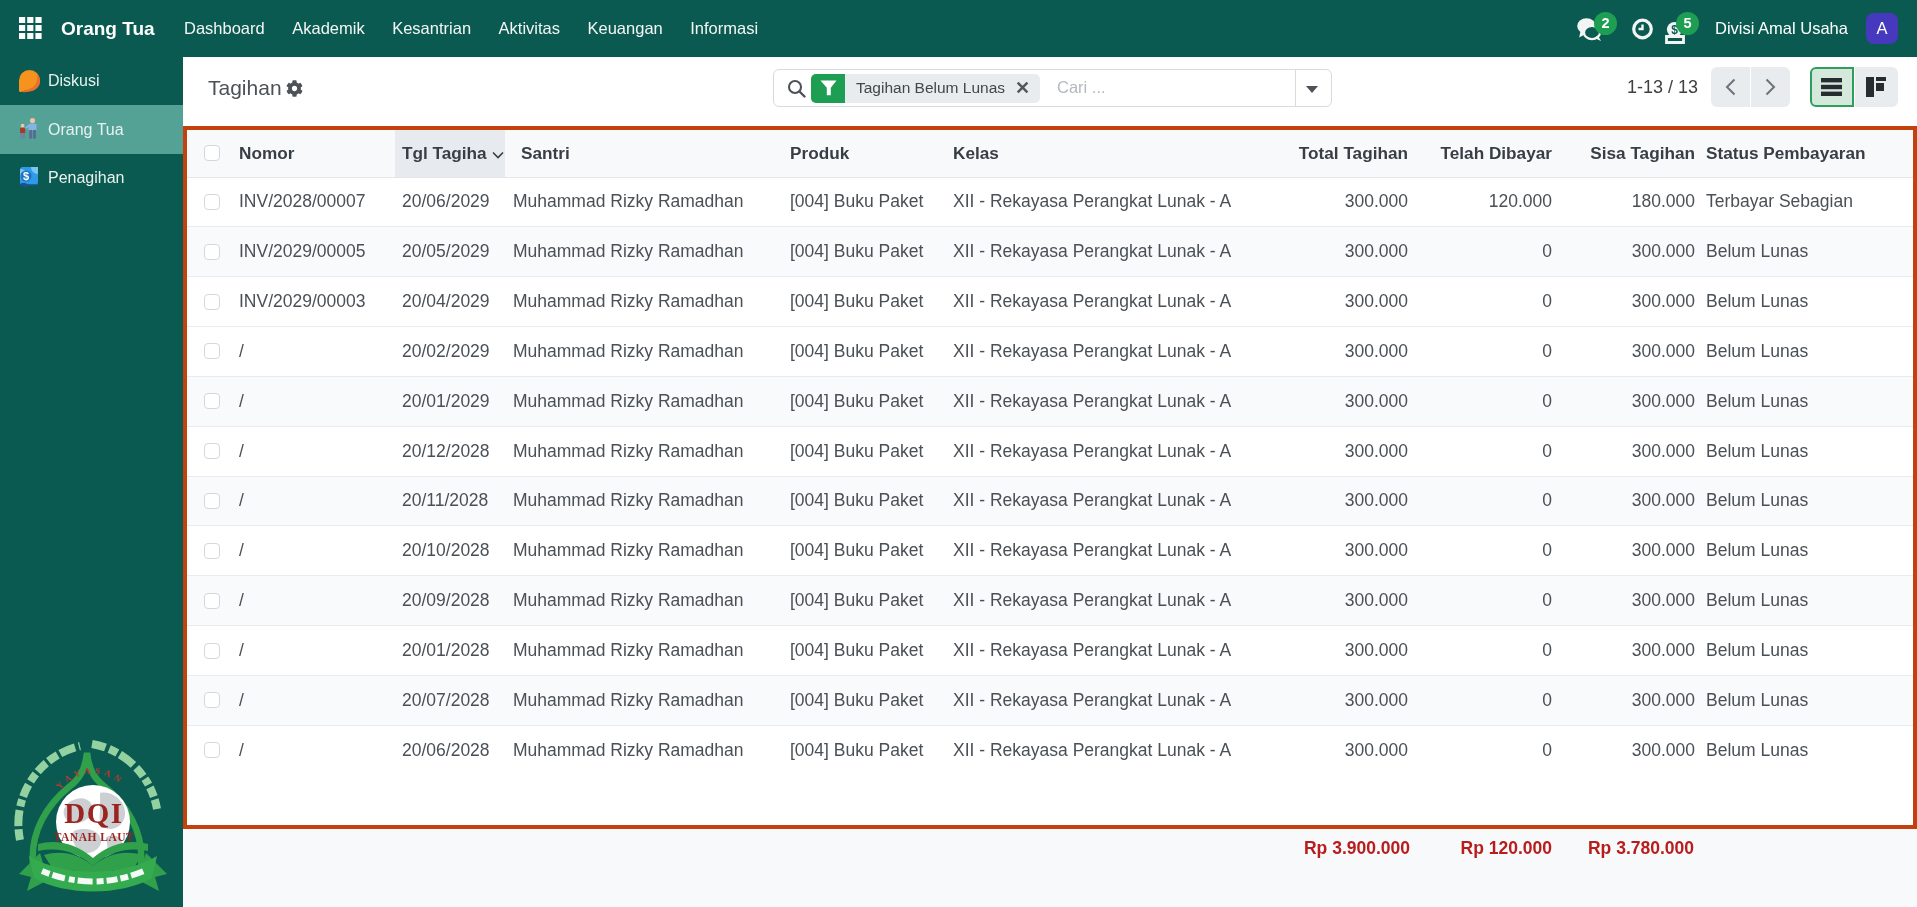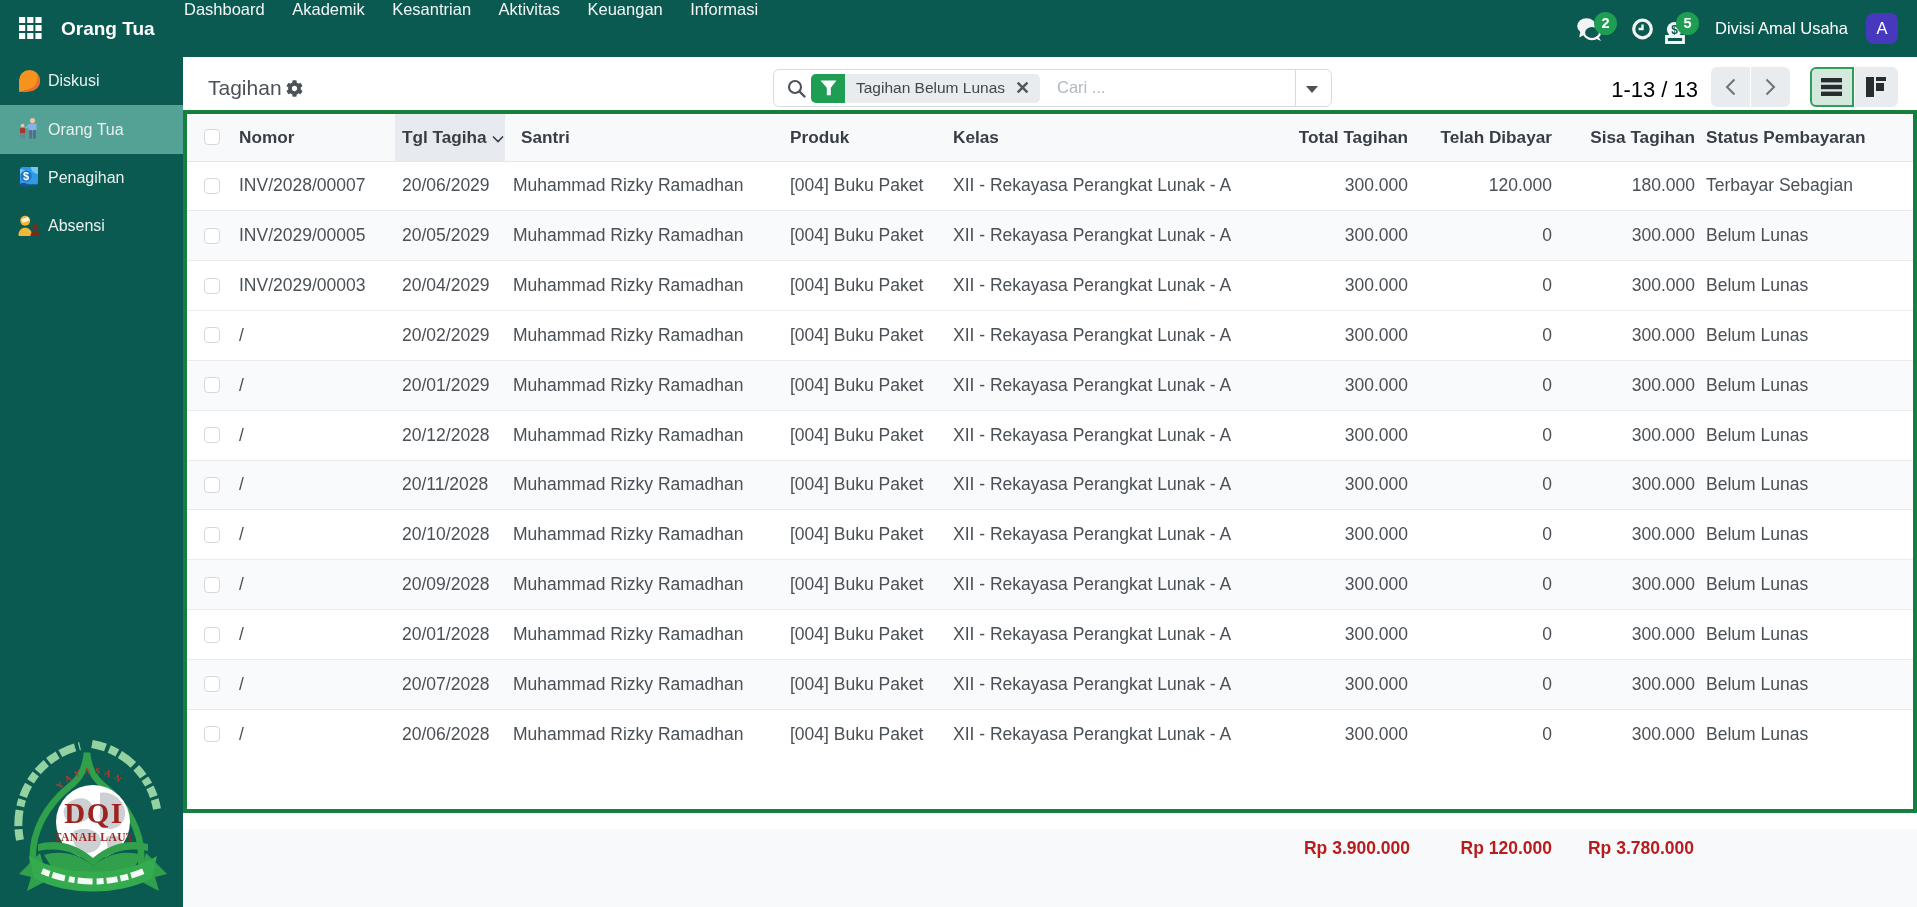--- a/index.html
+++ b/index.html
@@ -4,21 +4,21 @@
 <style>
   * { margin:0; padding:0; box-sizing:border-box; }
   html,body { width:1917px; height:907px; overflow:hidden; background:#fff;
     font-family:"Liberation Sans", sans-serif; }
   .abs { position:absolute; }
 
   
   .nav { position:absolute; left:0; top:0; width:1917px; height:57px; background:#0b5a51; }
   .brand { position:absolute; left:61px; top:0; height:57px; line-height:57px;
     color:#fff; font-size:19px; font-weight:bold; }
-  .menu { position:absolute; left:184px; top:0; height:57px; display:flex; align-items:flex-start; }
+  .menu { position:absolute; left:184px; top:0; height:57px; display:flex; align-items:center; }
   .menu a { color:#f2f6f5; font-size:16.5px; text-decoration:none; margin-right:27.5px; }
   .badge { position:absolute; width:23px; height:23px; border-radius:50%; background:#1e9e53;
     color:#fff; font-size:14.5px; font-weight:bold; text-align:center; line-height:23px; }
   .uname { position:absolute; left:1715px; top:0; height:57px; line-height:57px;
     color:#fff; font-size:16.5px; }
   .avatar { position:absolute; left:1866px; top:13px; width:32px; height:31px;
     background:#4639bd; border-radius:8px; color:#fff; font-size:16.5px;
     text-align:center; line-height:31px; }
 
   
@@ -38,28 +38,28 @@
   .chipicon { width:34px; height:29px; background:#1e9e53; border-radius:5px 0 0 5px;
     display:flex; align-items:center; justify-content:center; }
   .chiptext { color:#42474c; font-size:15.5px; padding:0 10px 0 11px; }
   .chipx { color:#52575c; font-size:18px; font-weight:bold; padding-right:10px; }
   .cari { position:absolute; left:283px; top:8px; color:#b3b9bf; font-size:16.5px; }
   .sdivider { position:absolute; left:521px; top:0; width:1px; height:36px; background:#d8dade; }
   .scaret { position:absolute; left:532px; top:16px; width:0; height:0;
     border-left:6.5px solid transparent; border-right:6.5px solid transparent;
     border-top:7.5px solid #4c5258; }
   .pager { position:absolute; left:1610px; top:77px; width:88px; text-align:right;
-    font-size:22px; color:#000000; }
+    font-size:18px; color:#404040; }
   .pbtn { position:absolute; top:67px; width:39px; height:40px; background:#e9ecef; }
   .pbtn svg { display:block; margin:11px auto; }
   .vbtn { position:absolute; top:67px; width:43.5px; height:40px; background:#e9ecef; }
 
   
-  .redbox { position:absolute; left:183px; top:110px; width:1734px; height:703px;
-    border:4px solid #15803d; background:#fff; }
+  .redbox { position:absolute; left:183px; top:126px; width:1734px; height:703px;
+    border:4px solid #c2410c; background:#fff; }
   table.list { border-collapse:collapse; table-layout:fixed; width:1726px; }
   table.list th, table.list td { padding:0; overflow:hidden;
     white-space:nowrap; }
   thead tr { height:47px; }
   tbody tr { height:49.85px; }
   thead th { background:#f8f9fa; color:#383e45; font-weight:bold; font-size:17.2px;
     text-align:left; border-bottom:1px solid #e4e7ea; }
   thead th.sorted { background:#e7eaee; }
   tbody td { color:#4a5056; font-size:17.5px; border-top:1px solid #e9ebee; }
   tbody tr:first-child td { border-top:none; }
@@ -147,30 +147,20 @@
       <path d="M3 3.5 C3 2.1 4.1 1 5.5 1 L21 1 L21 18.5 L3 18.5 Z" fill="#2e9be6"></path>
       <path d="M21 1 L21 8 C17 8 14 5 14 1 Z" fill="#7cc4f2"></path>
       <path d="M3 3.5 L3 18.5 C3 12 3 8 9.5 5.5 C6 3.5 4.5 2 3 3.5 Z" fill="#7cc4f2"></path>
       <circle cx="9" cy="10" r="5.6" fill="#1d74c4"></circle>
       <text x="9" y="13.8" font-size="11" font-weight="bold" fill="#ffffff" text-anchor="middle">$</text>
       <path d="M3 18.5 L21 18.5 L21 16 C21 20 16 21.5 12 19 C8 16.5 4.5 16.5 3 18.5 Z" fill="#1b4f9c"></path>
       <path d="M3 18.5 C5 21.5 9 22 12 19 C8 16.8 4.8 16.6 3 18.5 Z" fill="#1b4f9c"></path>
     </svg>
       <span class="lbl">Penagihan</span>
     </div>
-  <div class="sitem">
-      <svg class="ic" viewBox="0 0 24 24">
-      <circle cx="8.2" cy="6.8" r="5" fill="#efb839"></circle>
-      <path d="M4.5 5.2 L11 3 L12.6 6.2 L5.8 8.8 Z" fill="#fdf6e3"></path>
-      <path d="M1.5 21 C1.5 16.5 4.5 13.8 8.2 13.8 C11.9 13.8 14.9 16.5 14.9 21 C14.9 21.6 14.4 22 13.8 22 L2.6 22 C2 22 1.5 21.6 1.5 21 Z" fill="#efb839"></path>
-      <circle cx="18.2" cy="12.8" r="2.6" fill="#7e2a1b"></circle>
-      <path d="M13.5 22 C13.5 18.8 15.6 16.8 18.2 16.8 C20.8 16.8 22.9 18.8 22.9 22 Z" fill="#7e2a1b"></path>
-    </svg>
-      <span class="lbl">Absensi</span>
-    </div>
   <svg class="abs" id="logo" style="left:8px;top:680px" width="167" height="166" viewBox="0 0 167 166">
     <path d="M 12 103 A 80 80 0 0 1 72 9" fill="none" stroke="#93d1a1" stroke-width="8" stroke-dasharray="11 3 16 4 7 3 13 4 9 3 12 3"></path>
     <path d="M 84 7 A 80 80 0 0 1 149 72" fill="none" stroke="#93d1a1" stroke-width="8" stroke-dasharray="14 4 9 3 17 4 11 3 7 3 10 3"></path>
     <path d="M 25 128 C 22 94 40 67 61 50 C 73 41 77 31 79 16 C 81 31 85 41 97 50 C 118 67 136 94 133 128" fill="none" stroke="#31a04b" stroke-width="6.5"></path>
     <defs>
         <path id="yay" d="M 49 58 A 41 41 0 0 1 121 58"></path>
       </defs>
     <text font-family="Liberation Serif" font-size="9" font-weight="bold" fill="#c0392e" letter-spacing="4">
       <textPath href="#yay" startOffset="6">YAYASAN</textPath></text>
     <circle cx="85" cy="85" r="37" fill="#ffffff"></circle>

